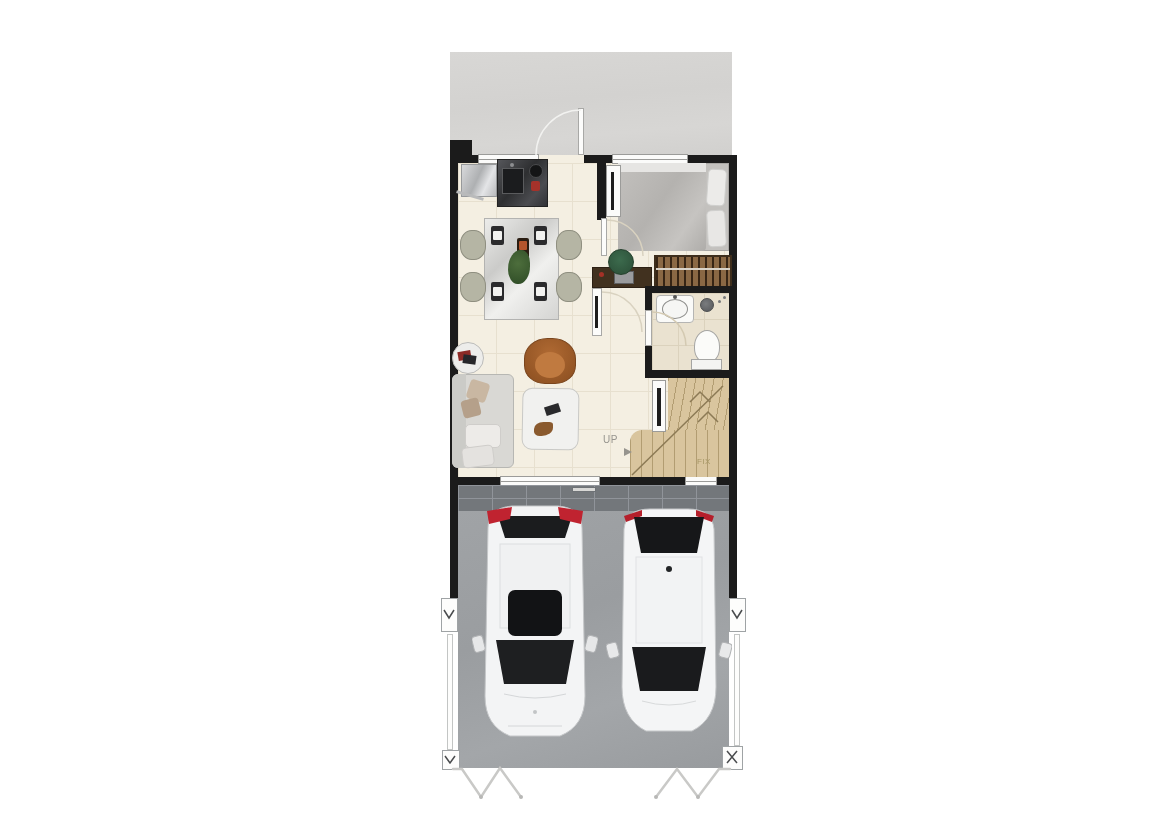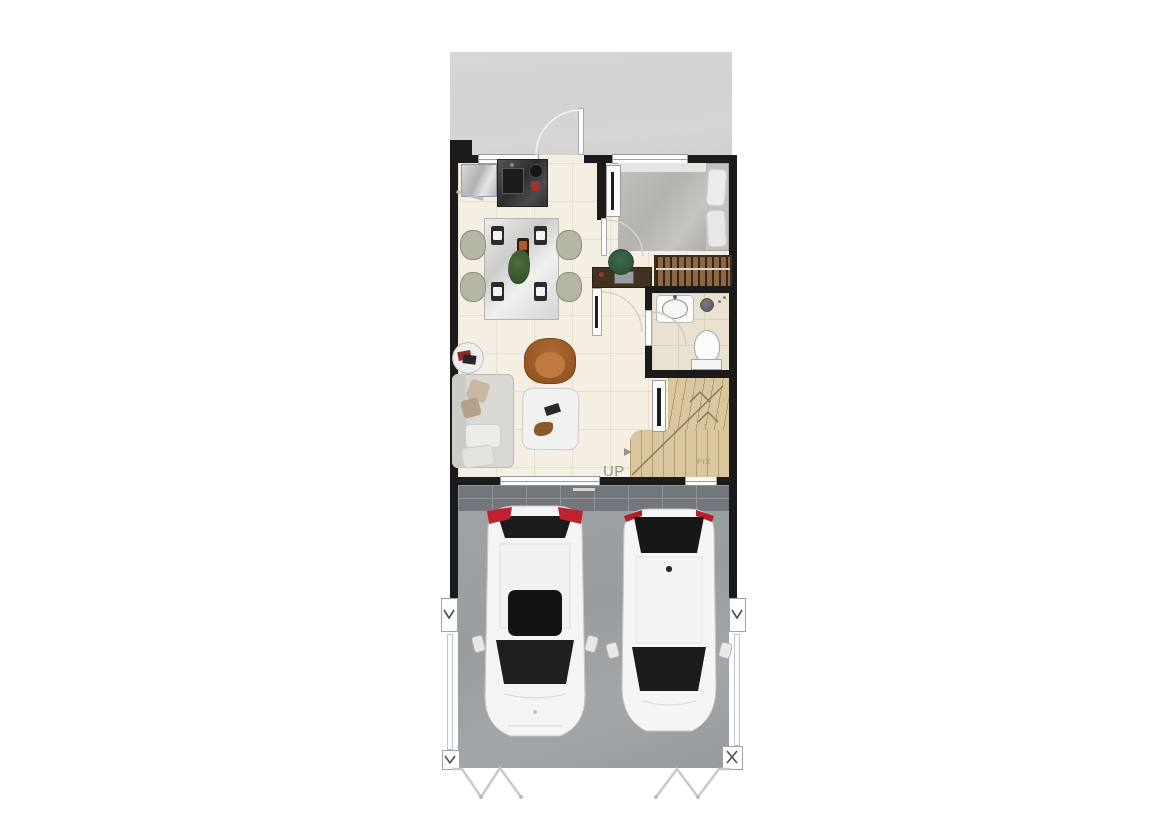--- a/index.html
+++ b/index.html
@@ -39,21 +39,21 @@
          background-image:repeating-linear-gradient(100deg,var(--woodLine,#b29d72) 0 1px,transparent 1px 9px);}
   .wardrobe{position:absolute;left:654px;top:255px;width:78px;height:33px;
          background-color:var(--wardrobe,#8a6844);border:2px solid #3e2e1c;box-sizing:border-box;
          background-image:repeating-linear-gradient(90deg,rgba(40,25,12,.85) 0 2px,transparent 2px 7px);}
   .rail{position:absolute;left:656px;top:268px;width:74px;height:2px;background:#d8d2c8;}
   .chair{position:absolute;width:26px;height:30px;background:var(--chairOlive,#b5b5a4);
          border:1px solid #8f8f80;border-radius:45%;box-sizing:border-box;}
   .mat{position:absolute;width:13px;height:19px;background:#2b2b2d;border-radius:2px;}
   .plate{position:absolute;left:2px;top:5px;width:9px;height:9px;background:#f2f2f0;border-radius:1px;}
   .lbl{position:absolute;user-select:none;}
-  .lbl-up{left:603px;top:462px;font-size:15px;color:var(--labelGray,#96948e);letter-spacing:.5px;}
+  .lbl-up{left:603px;top:434px;font-size:10px;color:var(--labelGray,#96948e);letter-spacing:.5px;}
   .lbl-fix{left:697px;top:457px;font-size:8px;color:var(--labelTan,#a79766);letter-spacing:.5px;}
   svg{position:absolute;pointer-events:none;}
 </style>
 </head>
 <body>
 
 <div id="canvas">
 
   <div class="patio"></div>
   <div class="wall" style="left:450px;top:140px;width:22px;height:15px;"></div>

